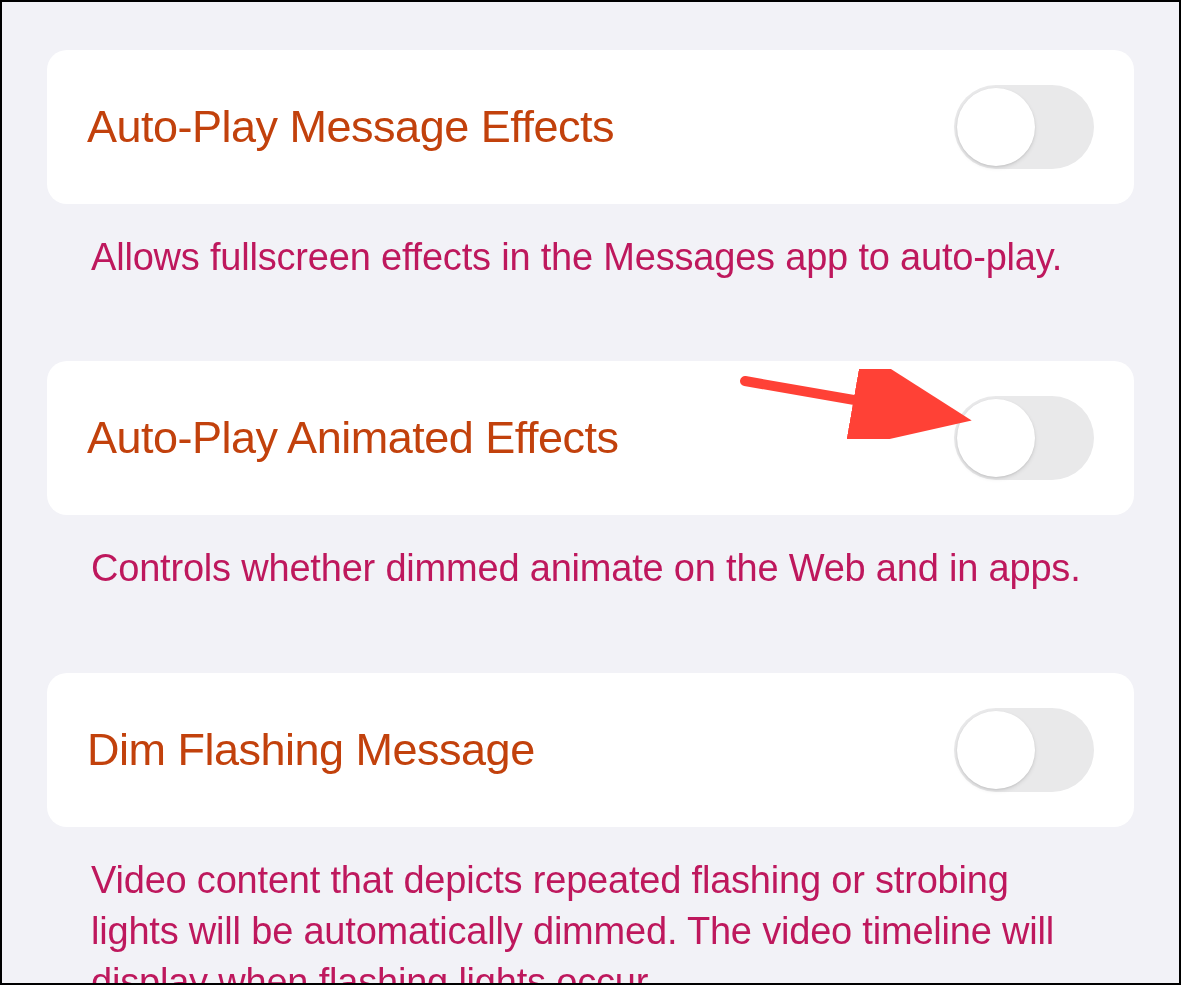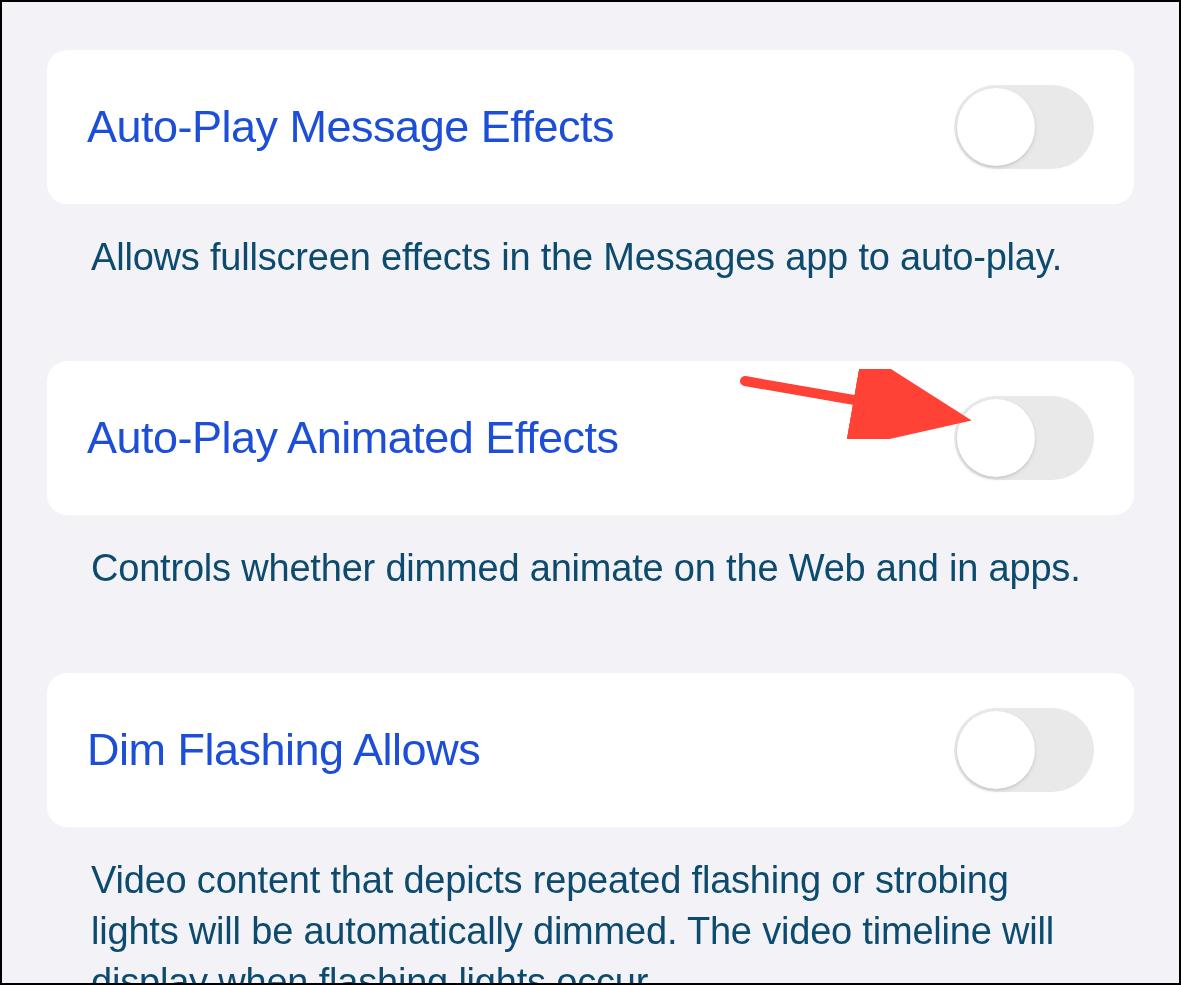--- a/index.html
+++ b/index.html
@@ -27,21 +27,21 @@
       padding: 35px 40px 35px 40px;
       display: flex;
       align-items: center;
       justify-content: space-between;
       position: relative;
     }
     
     .setting-label {
       font-size: 45px;
       font-weight: 400;
-      color: #1d4ed8;
+      color: #c2410c;
       letter-spacing: -0.5px;
     }
     
     .toggle {
       width: 140px;
       height: 84px;
       background: #e9e9ea;
       border-radius: 42px;
       position: relative;
       cursor: pointer;
@@ -54,21 +54,21 @@
       background: #ffffff;
       border-radius: 50%;
       position: absolute;
       top: 3px;
       left: 3px;
       box-shadow: 0 2px 4px rgba(0,0,0,0.1), 0 1px 2px rgba(0,0,0,0.08);
     }
     
     .description {
       font-size: 38px;
-      color: #0c4a6e;
+      color: #be185d;
       padding: 28px 40px 0 44px;
       line-height: 1.35;
       letter-spacing: -0.2px;
     }
     
     .section {
       margin-bottom: 78px;
     }
     
     .section:last-child {
@@ -109,21 +109,21 @@
           <polygon points="0 0, 12 5, 0 10" fill="#ff4136"></polygon>
         </marker>
       </defs>
       <line x1="8" y1="12" x2="215" y2="48" stroke="#ff4136" stroke-width="10" stroke-linecap="round" marker-end="url(#arrowhead)"></line>
     </svg>
     <div class="description">Controls whether dimmed animate on the Web and in apps.</div>
   </div>
 
   <div class="section">
     <div class="setting-row">
-      <span class="setting-label">Dim Flashing Allows</span>
+      <span class="setting-label">Dim Flashing Message</span>
       <div class="toggle">
         <div class="toggle-knob"></div>
       </div>
     </div>
     <div class="description">Video content that depicts repeated flashing or strobing lights will be automatically dimmed. The video timeline will display when flashing lights occur</div>
   </div>
 
 </div>
 
 </body></html>

